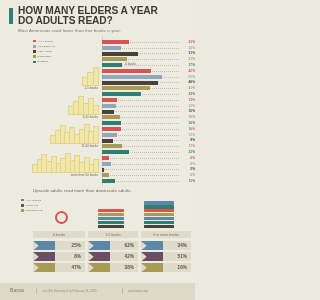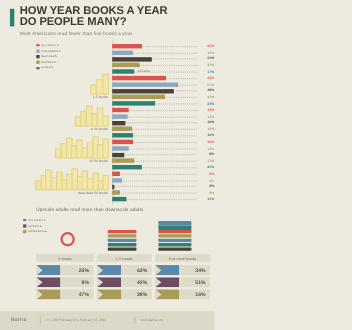--- a/index.html
+++ b/index.html
@@ -103,22 +103,22 @@
   .fmeta{position:absolute;top:6px;font-size:3px;color:#95927f;white-space:nowrap;}
 </style>
 </head>
 <body>
 
 <div id="page">
 
   <div class="header">
     <div class="title-bar"></div>
     <div class="title">
-      <span>HOW YEAR BOOKS A YEAR</span><br>
-      <span>DO PEOPLE MANY?</span>
+      <span>HOW MANY ELDERS A YEAR</span><br>
+      <span>DO ADULTS READ?</span>
     </div>
     <div class="subtitle">Most Americans read fewer than five books a year.</div>
   </div>
 
   <div class="panel-top">
 
     <div class="legend-top" id="legendTop">
         <div class="legend-row">
           <span class="legend-sw" style="background: rgb(217, 83, 79);"></span>
           <span class="legend-tx">ALL ADULTS</span>

